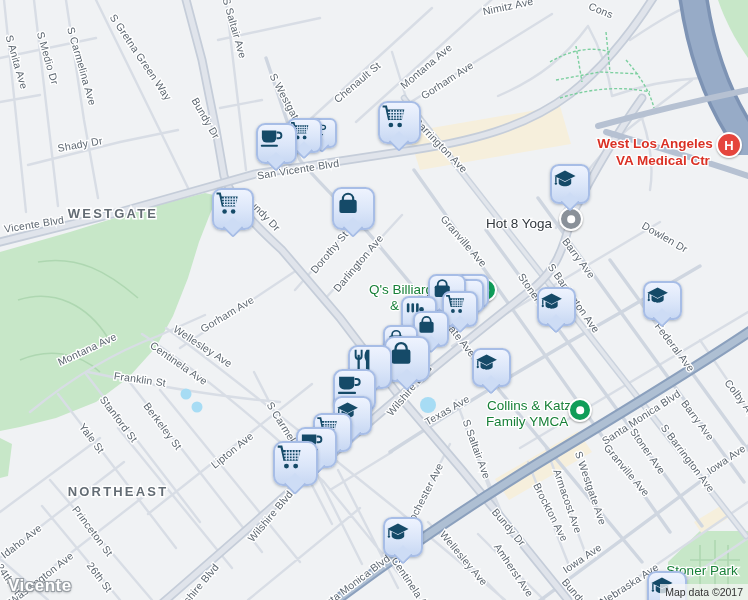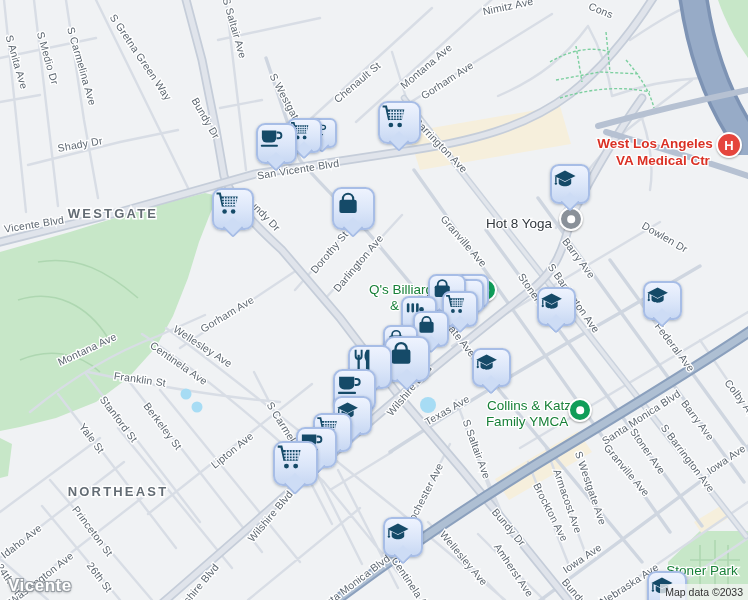--- a/index.html
+++ b/index.html
@@ -443,14 +443,14 @@
             <path fill="none" stroke="currentColor" stroke-width="1.8" d="M2.2 3h3l2.6 11.5"></path>
             <path fill="none" stroke="#dbe6f9" stroke-width="1" d="M9.2 5.9v8.3 M11.6 5.9v8.3 M14 5.9v8.3 M16.4 5.9v8.3 M18.8 5.9v8.3 M6.8 8h13.4 M7.3 10.4h12.4 M7.9 12.8h11.4"></path>
             <circle cx="9.3" cy="18.8" r="2"></circle>
             <circle cx="16.8" cy="18.8" r="2"></circle>
           </g>
         </svg>
       </div>
     </div>
 
   <div class="glogo">Vicente</div>
-  <div class="attrib">Map data ©2033</div>
+  <div class="attrib">Map data ©2017</div>
 </div>
 
 </body></html>

